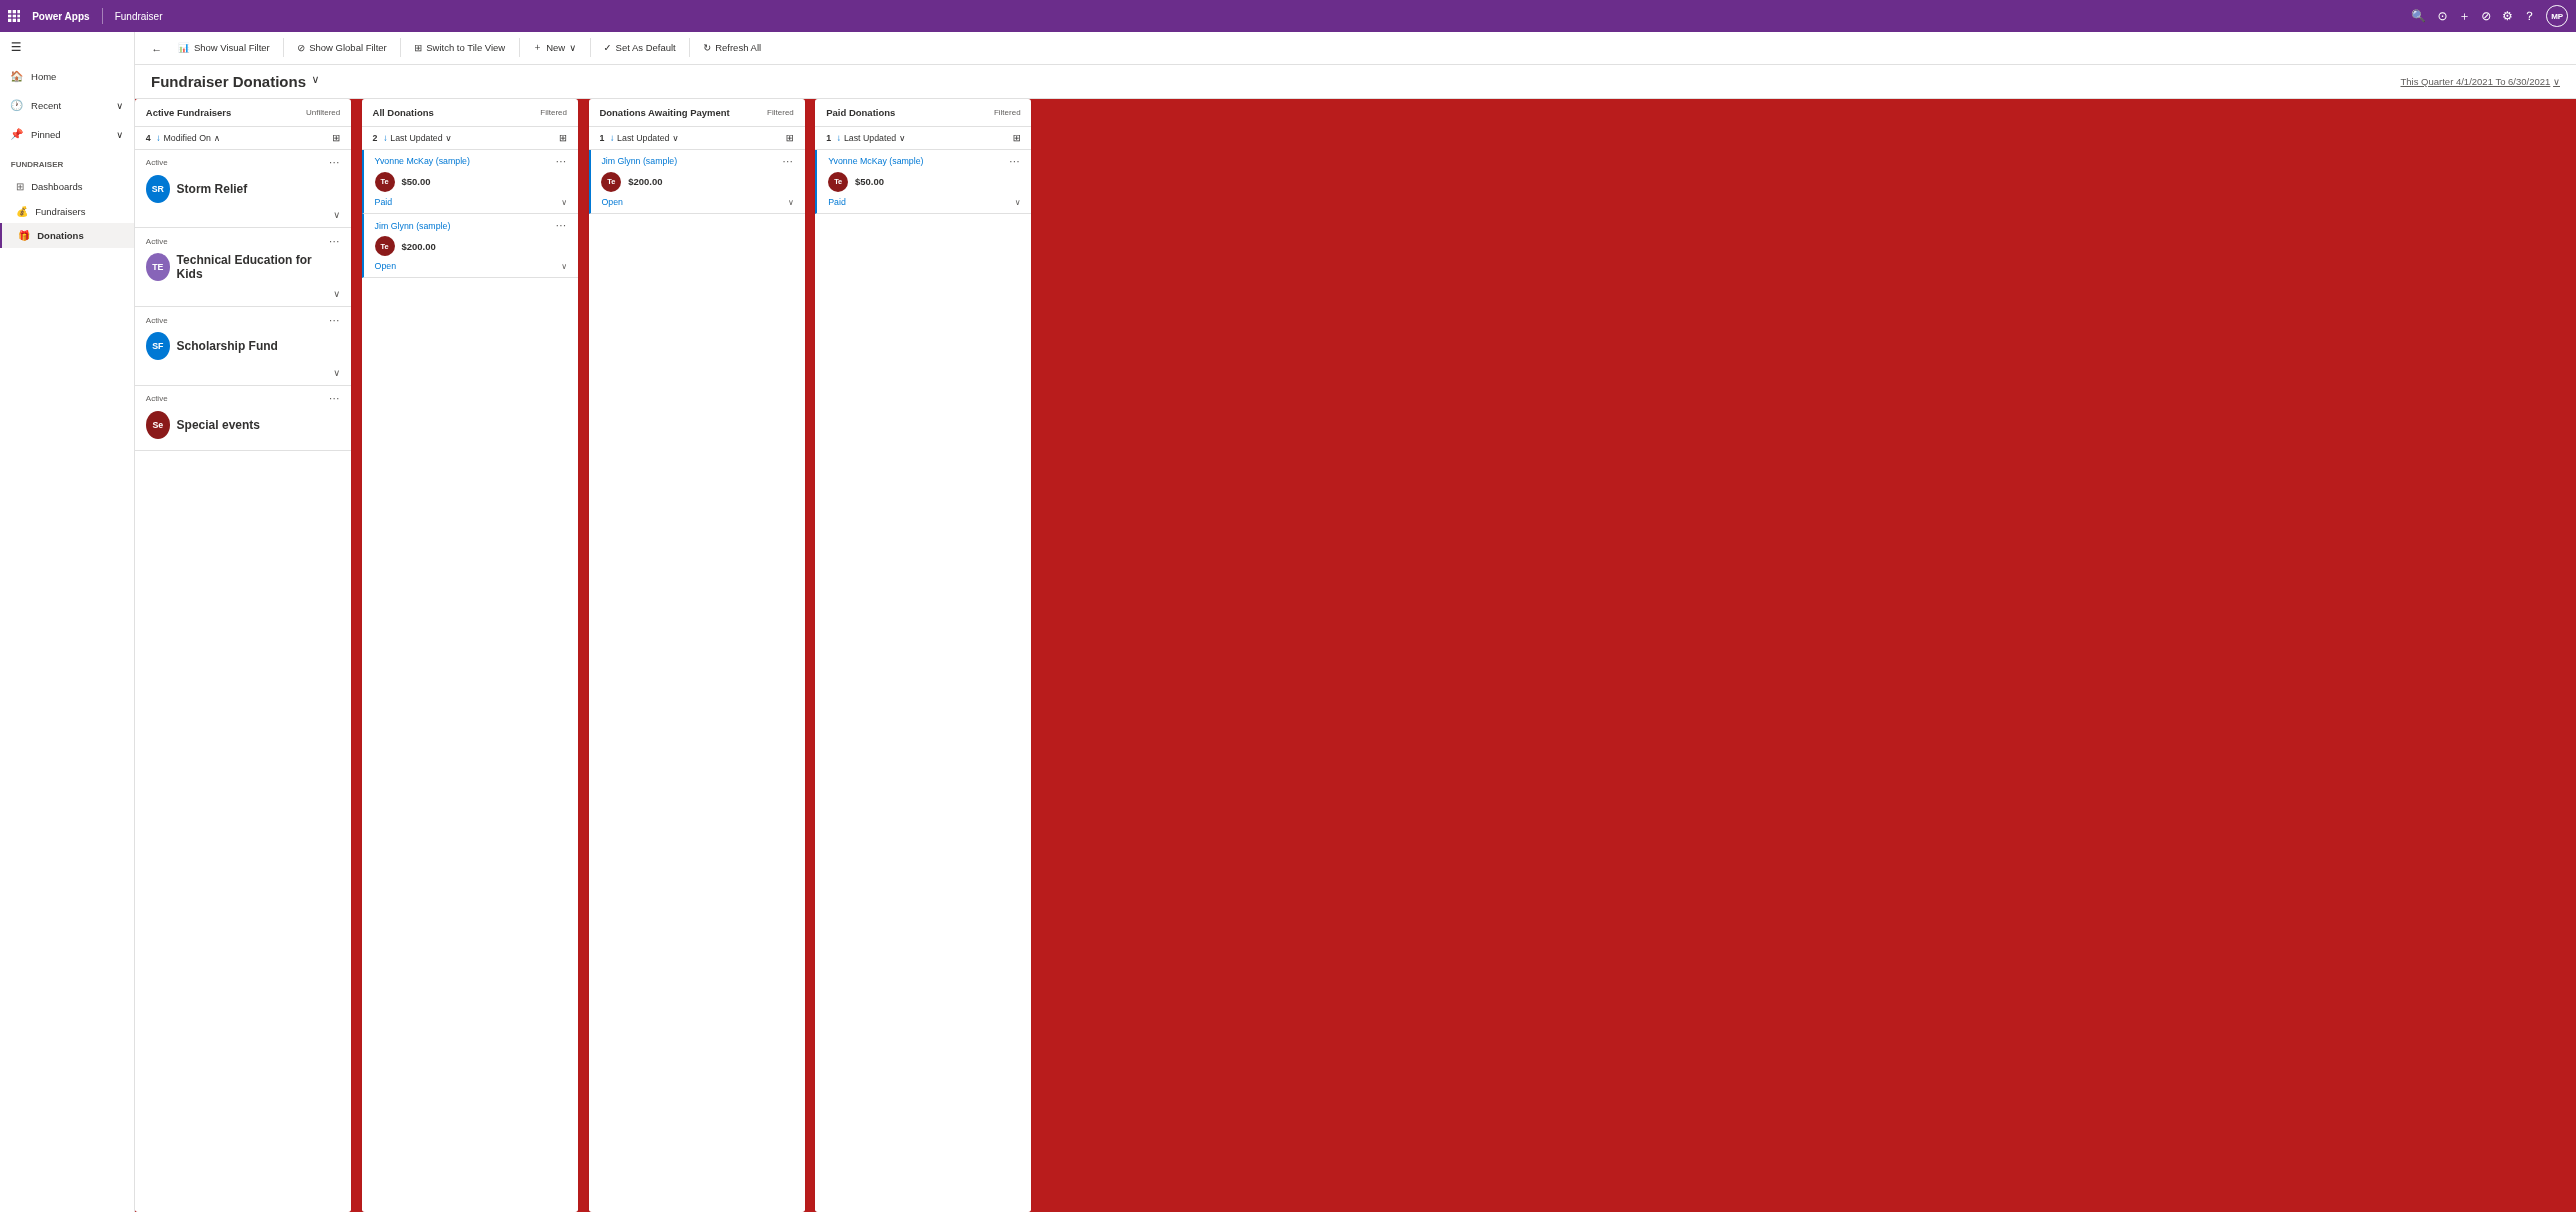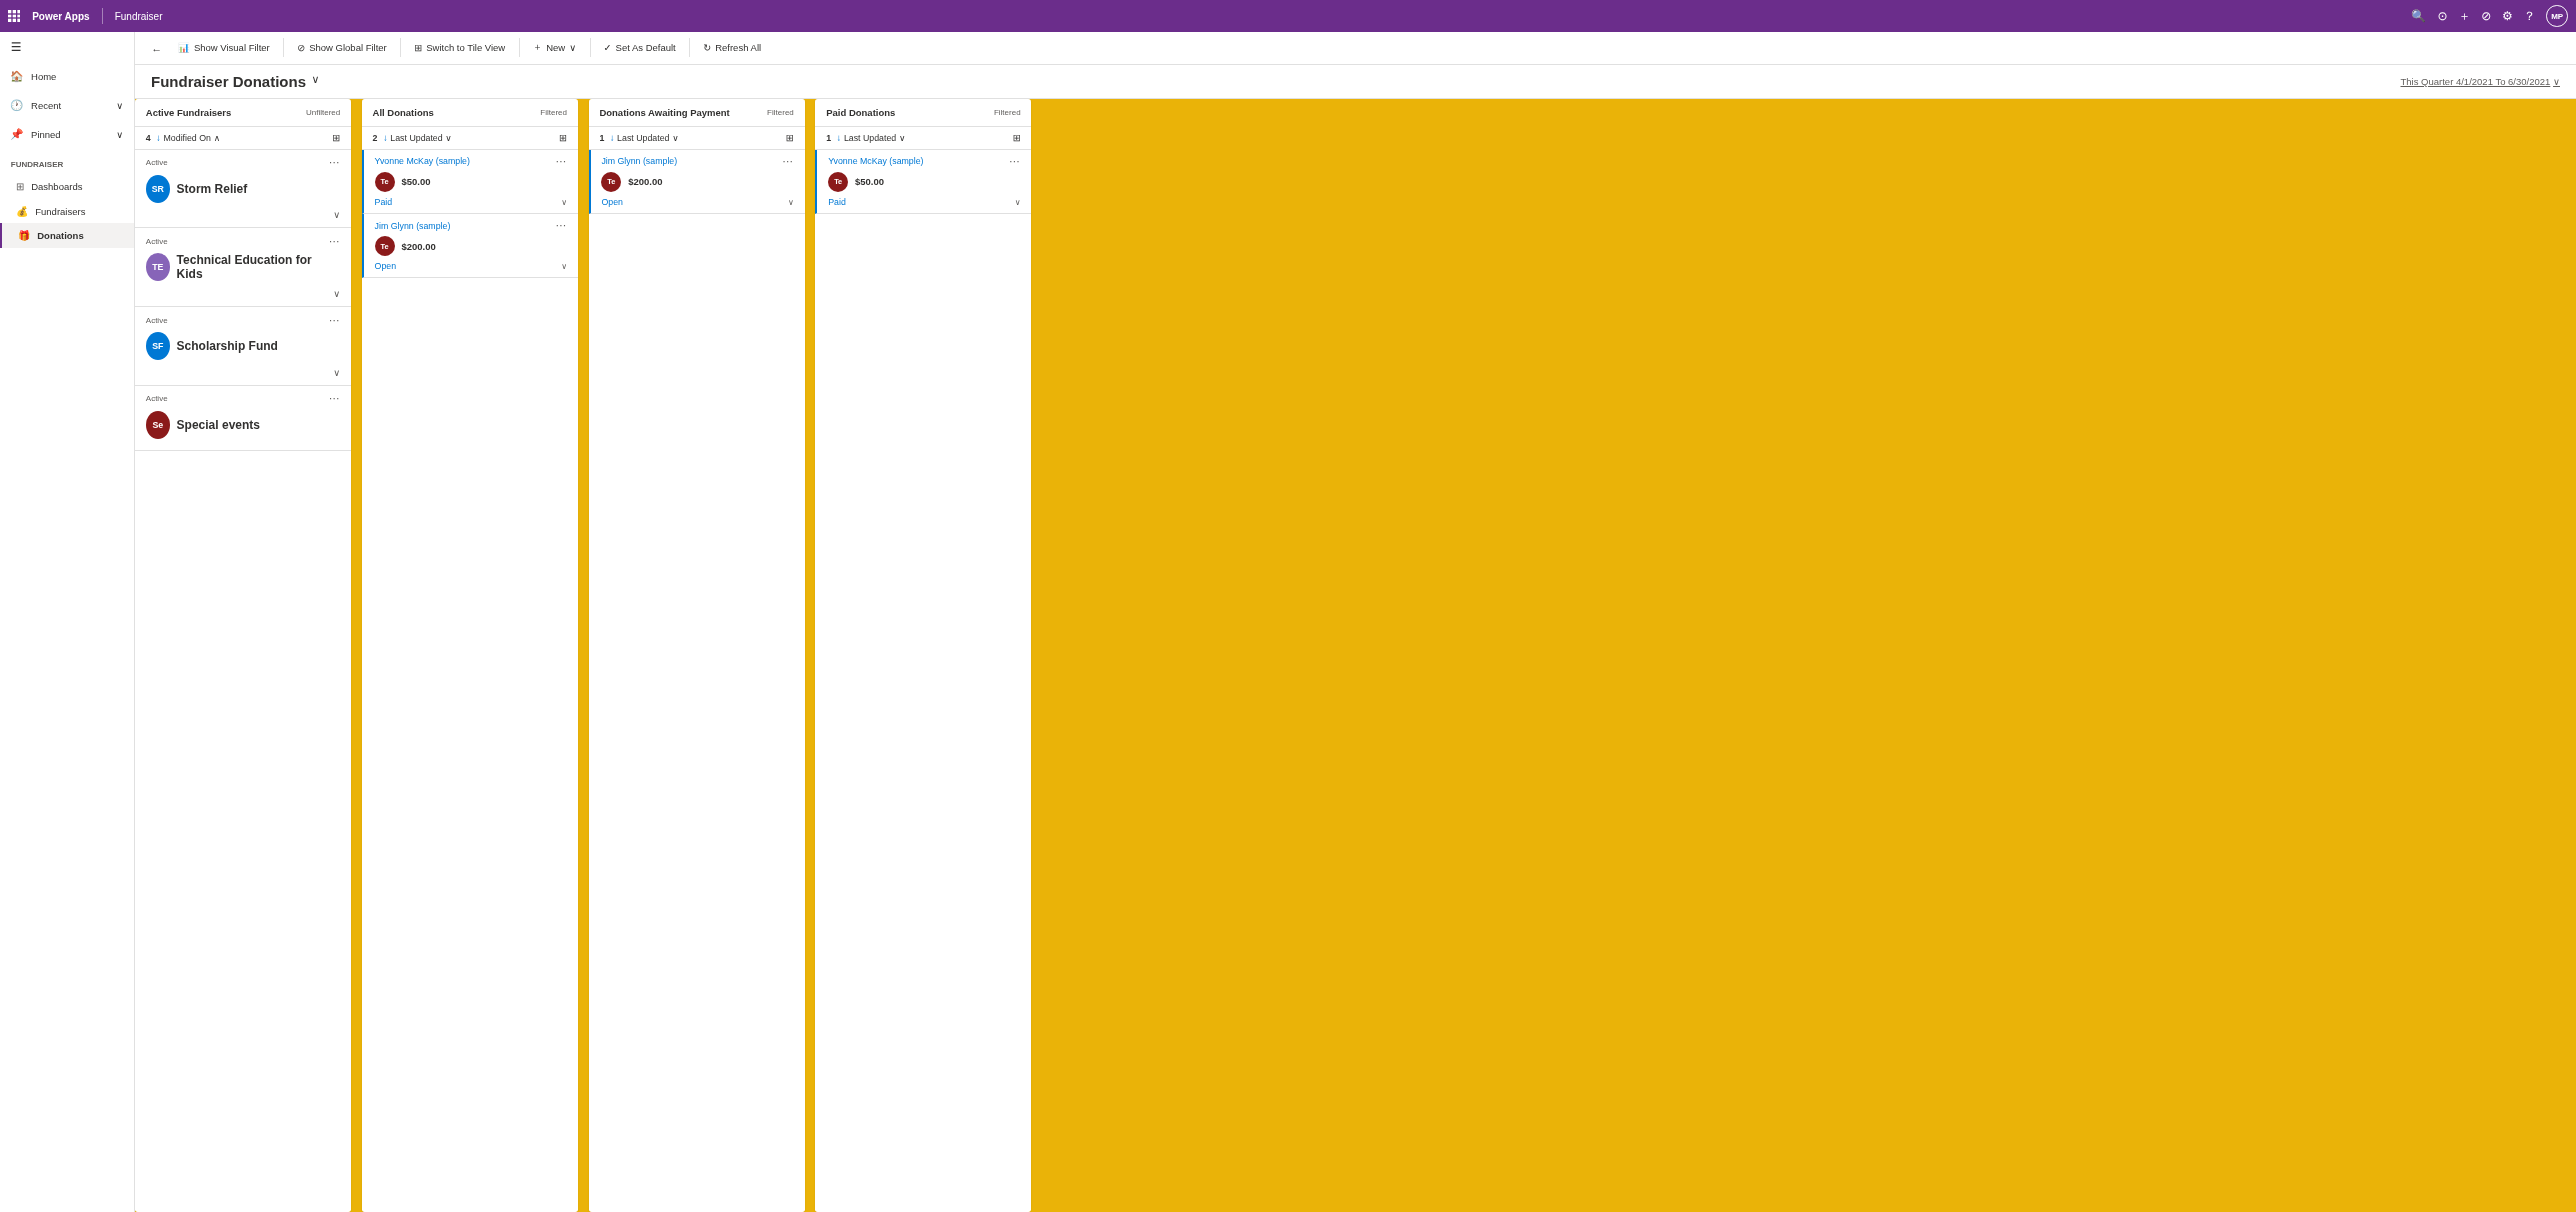--- a/index.html
+++ b/index.html
@@ -108,21 +108,21 @@
     .page-title-chevron { font-size: 10.8px; color: #323130; }
     .date-filter { font-size: 9.5px; color: #605e5c; cursor: pointer; display: flex; align-items: center; gap: 2.7px; text-decoration: underline; }
 
     
     .kanban-board {
       flex: 1;
       display: flex;
       overflow-x: auto;
       padding: 0;
       gap: 10.8px;
-      background: #eab308;
+      background: #b91c1c;
     }
 
     
     .kanban-column {
       background: white;
       border-radius: 2.7px;
       min-width: 216px;
       max-width: 216px;
       display: flex;
       flex-direction: column;

